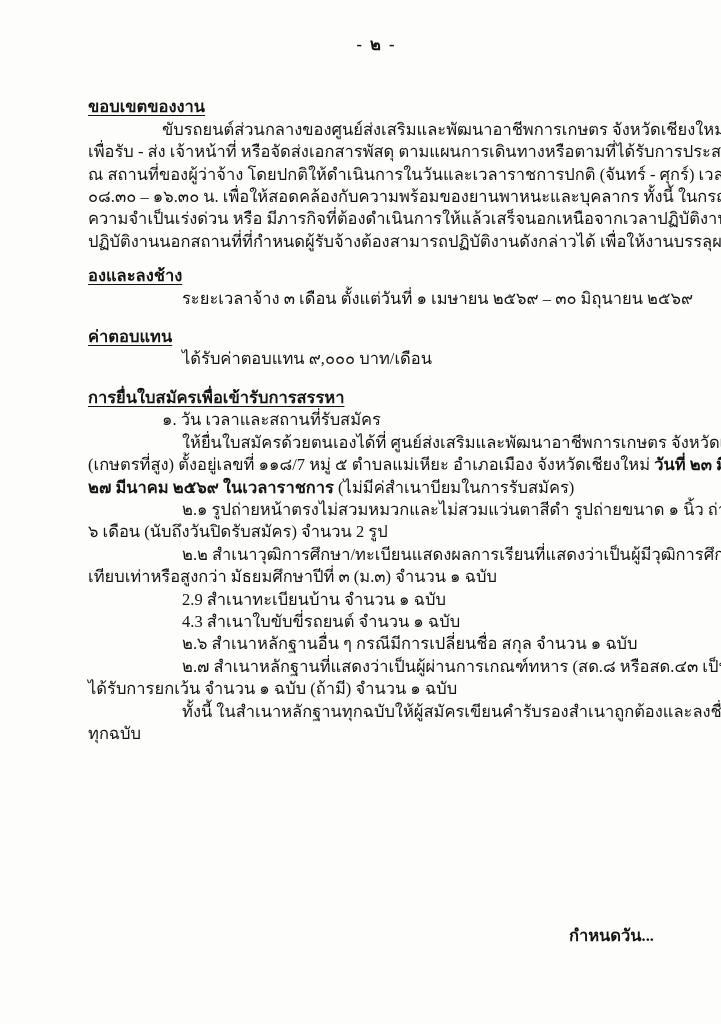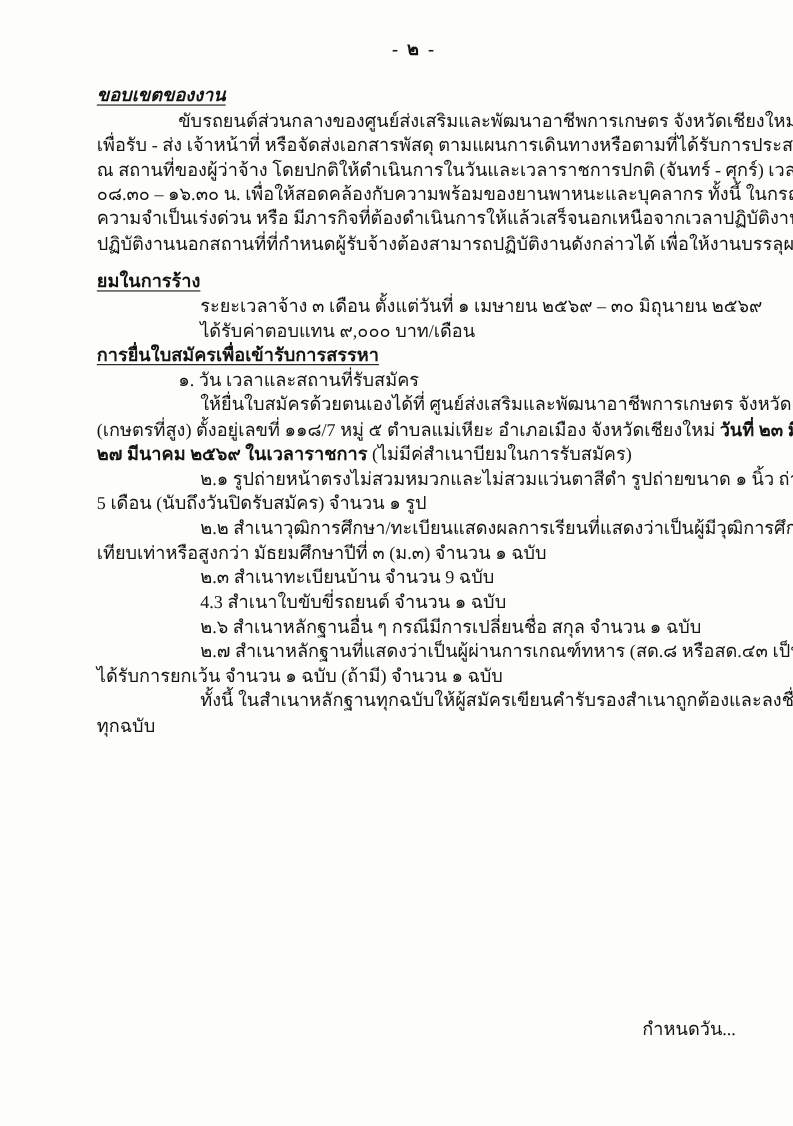--- a/index.html
+++ b/index.html
@@ -24,67 +24,69 @@
   .pagenum{
     text-align:center;
     font-weight:bold;
     letter-spacing:2px;
   }
   .heading{
     font-weight:bold;
     text-decoration:underline;
     text-underline-offset:3px;
   }
-  .h1{margin-top:20px;font-style:italic;}
+  .h1{margin-top:40px;}
   .h2{margin-top:12px;}
   .h3{margin-top:16px;}
-  .h4{}
+  .h4{margin-top:16px;}
   .ln{white-space:nowrap;}
   .in-a{padding-left:74px;}   
   .in-b{padding-left:94px;}   
   .b{font-weight:bold;}
   .continuation{
     position:absolute;
-    right:52px;
+    right:67px;
     bottom:76px;
     font-size:16.5px;
+    font-weight:bold;
   }
 </style>
 </head>
 <body>
 
 <div class="page">
   <div class="content">
 
     <div class="pagenum">- ๒ -</div>
 
     <div class="heading h1">ขอบเขตของงาน</div>
     <div class="ln in-a">ขับรถยนต์ส่วนกลางของศูนย์ส่งเสริมและพัฒนาอาชีพการเกษตร จังหวัดเชียงใหม่ (เกษตรที่สูง)</div>
     <div class="ln">เพื่อรับ - ส่ง เจ้าหน้าที่ หรือจัดส่งเอกสารพัสดุ ตามแผนการเดินทางหรือตามที่ได้รับการประสานงาน</div>
     <div class="ln">ณ สถานที่ของผู้ว่าจ้าง โดยปกติให้ดำเนินการในวันและเวลาราชการปกติ (จันทร์ - ศุกร์) เวลาทำงาน ระหว่างเวลา</div>
     <div class="ln">๐๘.๓๐ – ๑๖.๓๐ น. เพื่อให้สอดคล้องกับความพร้อมของยานพาหนะและบุคลากร ทั้งนี้ ในกรณีที่มี</div>
     <div class="ln">ความจำเป็นเร่งด่วน หรือ มีภารกิจที่ต้องดำเนินการให้แล้วเสร็จนอกเหนือจากเวลาปฏิบัติงานปกติ หรือต้องไป</div>
     <div class="ln">ปฏิบัติงานนอกสถานที่ที่กำหนดผู้รับจ้างต้องสามารถปฏิบัติงานดังกล่าวได้ เพื่อให้งานบรรลุผลสำเร็จ</div>
 
-    <div class="heading h2">ยมในการร้าง</div>
+    <div class="heading h2">องและลงช้าง</div>
     <div class="ln in-b">ระยะเวลาจ้าง ๓ เดือน ตั้งแต่วันที่ ๑ เมษายน ๒๕๖๙ – ๓๐ มิถุนายน ๒๕๖๙</div>
 
+    <div class="heading h3">ค่าตอบแทน</div>
     <div class="ln in-b">ได้รับค่าตอบแทน ๙,๐๐๐ บาท/เดือน</div>
 
     <div class="heading h4">การยื่นใบสมัครเพื่อเข้ารับการสรรหา</div>
     <div class="ln in-a">๑. วัน เวลาและสถานที่รับสมัคร</div>
     <div class="ln in-b">ให้ยื่นใบสมัครด้วยตนเองได้ที่ ศูนย์ส่งเสริมและพัฒนาอาชีพการเกษตร จังหวัดเชียงใหม่</div>
     <div class="ln"><span>(เกษตรที่สูง) ตั้งอยู่เลขที่ ๑๑๘/7 หมู่ ๕ ตำบลแม่เหียะ อำเภอเมือง จังหวัดเชียงใหม่ </span><span class="b">วันที่ ๒๓ มีนาคม –</span></div>
     <div class="ln"><span class="b">๒๗ มีนาคม ๒๕๖๙  ในเวลาราชการ </span><span>(ไม่มีค่สำเนาบียมในการรับสมัคร)</span></div>
 
     <div class="ln in-b">๒.๑ รูปถ่ายหน้าตรงไม่สวมหมวกและไม่สวมแว่นตาสีดำ รูปถ่ายขนาด ๑ นิ้ว ถ่ายไว้ใช้เกิน</div>
-    <div class="ln">5 เดือน (นับถึงวันปิดรับสมัคร) จำนวน ๑ รูป</div>
+    <div class="ln">๖ เดือน (นับถึงวันปิดรับสมัคร) จำนวน 2 รูป</div>
     <div class="ln in-b">๒.๒ สำเนาวุฒิการศึกษา/ทะเบียนแสดงผลการเรียนที่แสดงว่าเป็นผู้มีวุฒิการศึกษา</div>
     <div class="ln">เทียบเท่าหรือสูงกว่า มัธยมศึกษาปีที่ ๓ (ม.๓) จำนวน ๑ ฉบับ</div>
-    <div class="ln in-b">๒.๓ สำเนาทะเบียนบ้าน จำนวน 9 ฉบับ</div>
+    <div class="ln in-b">2.9 สำเนาทะเบียนบ้าน จำนวน ๑ ฉบับ</div>
     <div class="ln in-b">4.3 สำเนาใบขับขี่รถยนต์ จำนวน ๑ ฉบับ</div>
     <div class="ln in-b">๒.๖ สำเนาหลักฐานอื่น ๆ กรณีมีการเปลี่ยนชื่อ สกุล จำนวน ๑ ฉบับ</div>
     <div class="ln in-b">๒.๗ สำเนาหลักฐานที่แสดงว่าเป็นผู้ผ่านการเกณฑ์ทหาร (สด.๘ หรือสด.๔๓ เป็นต้น) หรือ</div>
     <div class="ln">ได้รับการยกเว้น จำนวน ๑ ฉบับ (ถ้ามี) จำนวน ๑ ฉบับ</div>
 
     <div class="ln in-b">ทั้งนี้ ในสำเนาหลักฐานทุกฉบับให้ผู้สมัครเขียนคำรับรองสำเนาถูกต้องและลงชื่อกำกับไว้ด้วย</div>
     <div class="ln">ทุกฉบับ</div>
 
   </div>
 

